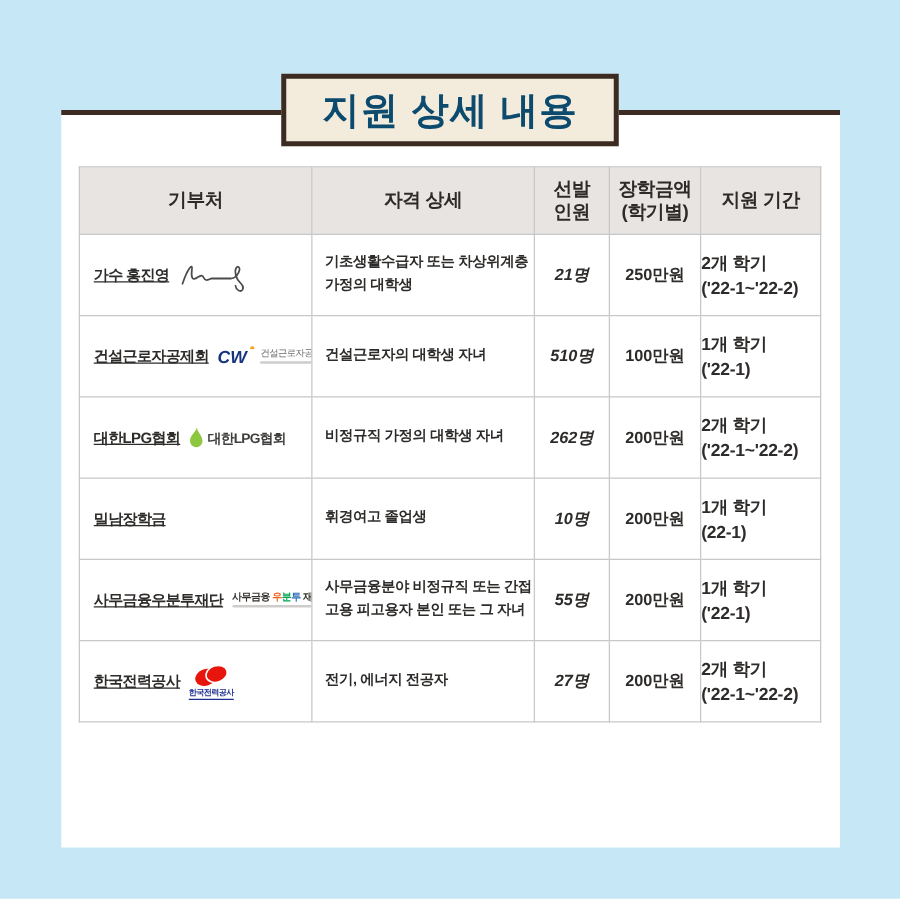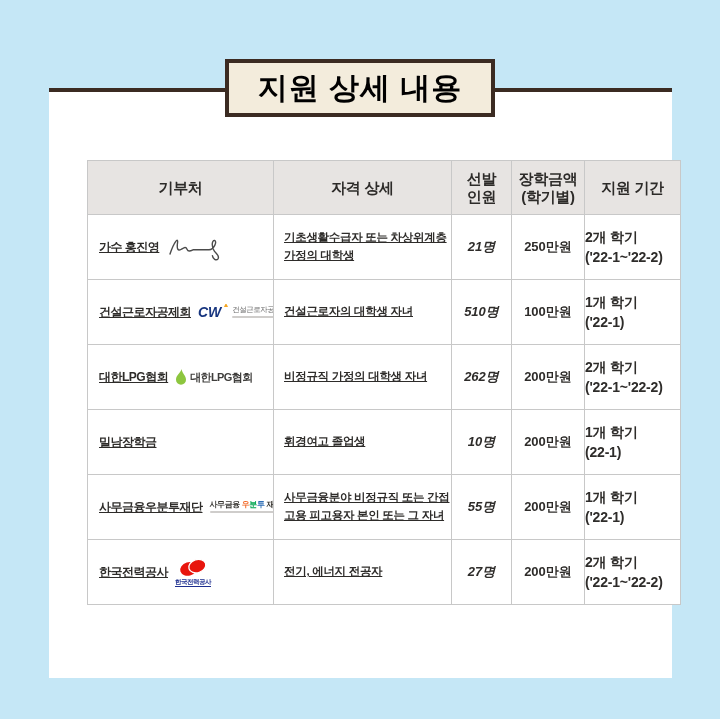--- a/index.html
+++ b/index.html
@@ -25,33 +25,32 @@
     position: absolute;
     left: 225px; top: 59px;
     width: 270px; height: 58px;
     background: #f3ecdc;
     border: 4px solid #3b2b22;
     display: flex; align-items: center; justify-content: center;
     z-index: 3;
   }
   .title-box .title {
     font-size: 30px; font-weight: 800;
-    color: #000000; letter-spacing: 1px;
+    color: #0c4a6e; letter-spacing: 1px;
     white-space: nowrap;
   }
 
   table.support {
     position: absolute;
-    left: 63px; top: 160px;
+    left: 63px; top: 133px;
     width: 593px;
     border-collapse: collapse;
     table-layout: fixed;
     background: #fff;
     z-index: 2;
-    margin-left: 24px;
   }
   .support th, .support td { border: 1px solid #c8c8c8; }
   .support thead th {
     height: 54px;
     background: #e7e4e2;
     font-size: 15px; font-weight: 700;
     color: #2d2b29;
     text-align: center; vertical-align: middle;
     white-space: pre-line; line-height: 1.15;
     letter-spacing: -0.3px;
@@ -68,21 +67,20 @@
     padding-left: 11px;
     white-space: nowrap; overflow: hidden;
   }
   .donor-name { font-size: 12px; letter-spacing: -0.5px; text-decoration: underline; }
 
   .c-qual {
     padding-left: 10px;
     font-size: 11.5px; letter-spacing: -0.3px;
     white-space: pre; line-height: 1.55;
     overflow: hidden;
-    text-decoration: underline;
   }
   .c-count  { text-align: center; font-size: 13px; font-style: italic; }
   .c-amount { text-align: center; font-size: 13px; }
   .c-period {
     text-align: left; font-size: 14px;
     white-space: pre-line; line-height: 1.45;
     letter-spacing: -0.2px;
   }
 
   

